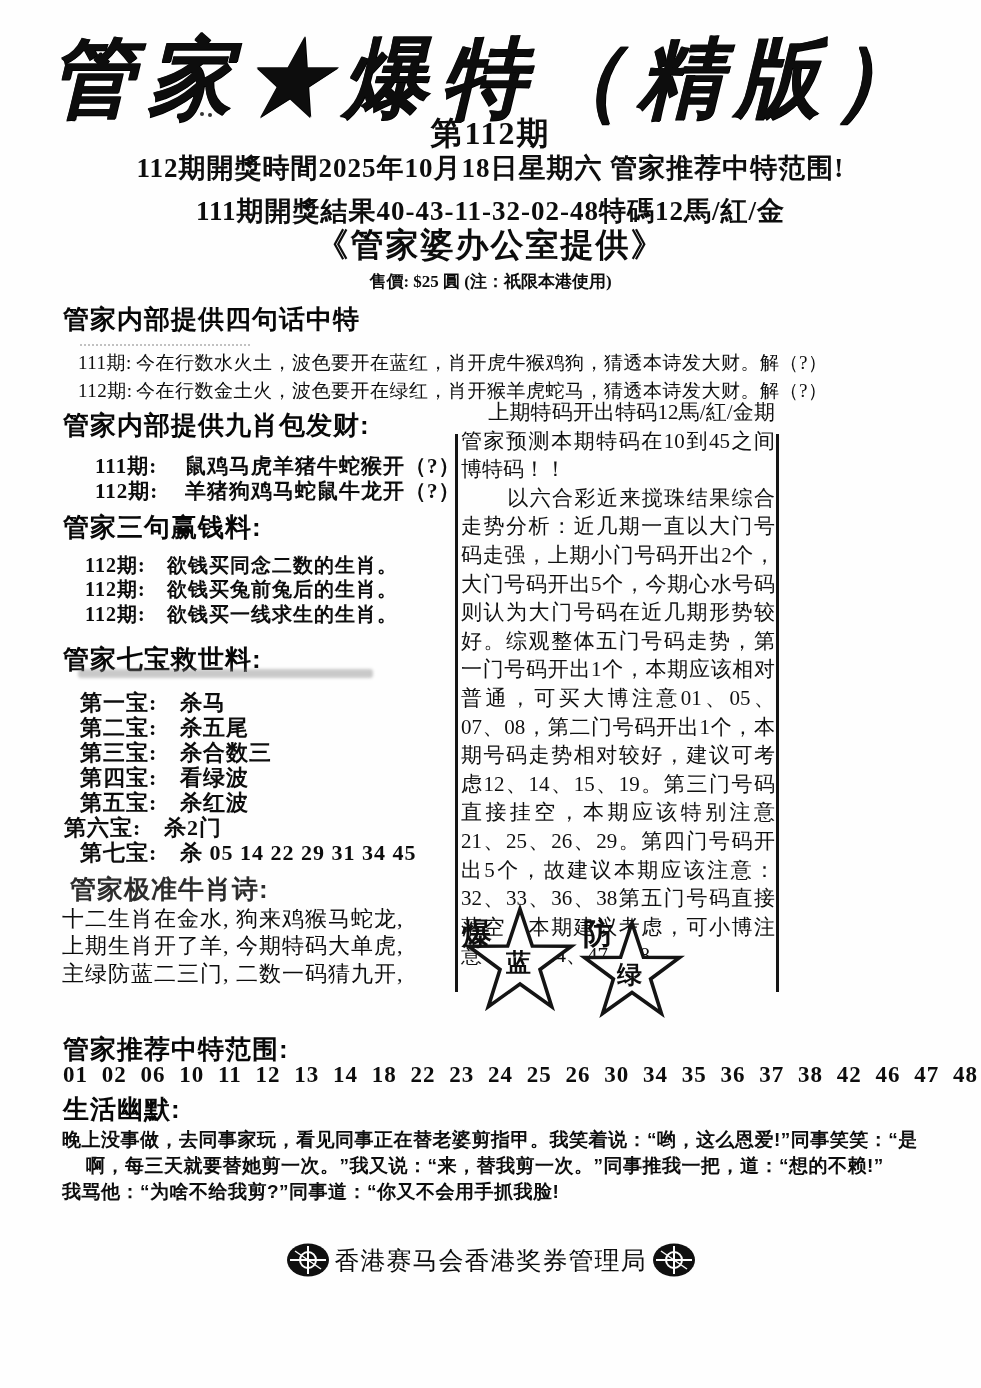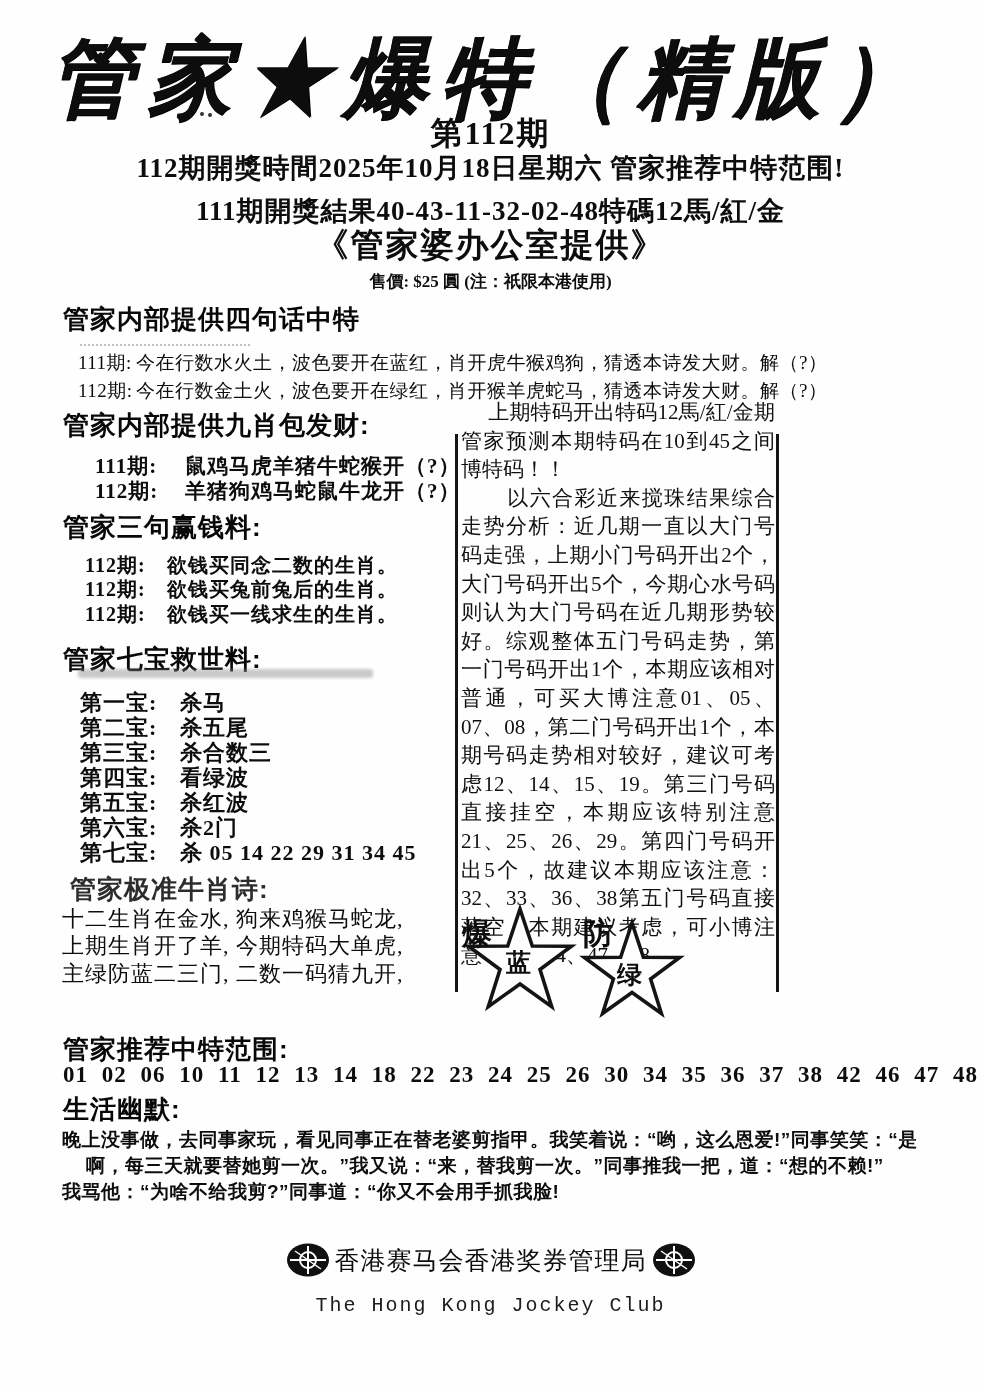--- a/index.html
+++ b/index.html
@@ -166,21 +166,21 @@
     <span>杀合数三</span>
   </div>
   <div class="abs row tre-row" style="left:80px;top:763px;">
     <span class="lbl">第四宝:</span>
     <span>看绿波</span>
   </div>
   <div class="abs row tre-row" style="left:80px;top:788px;">
     <span class="lbl">第五宝:</span>
     <span>杀红波</span>
   </div>
-  <div class="abs row tre-row" style="left:80px;top:813px;">
+  <div class="abs row tre-row" style="left:64px;top:813px;">
     <span class="lbl">第六宝:</span>
     <span>杀2门</span>
   </div>
   <div class="abs row tre-row" style="left:80px;top:838px;">
     <span class="lbl">第七宝:</span>
     <span>杀 05 14 22 29 31 34 45</span>
   </div>
 
   <div class="abs sec-h" style="left:70px;top:872px;opacity:.85;">管家极准牛肖诗:</div>
   <div class="abs poem-line" style="left:62px;top:904px;">十二生肖在金水, 狗来鸡猴马蛇龙,</div>
@@ -222,15 +222,14 @@
     </svg>
     <span class="footer-org">香港赛马会香港奖券管理局</span>
     <svg width="44" height="36" viewBox="0 0 44 36">
       <ellipse cx="22" cy="18" rx="21" ry="16.5" fill="#101010"></ellipse>
       <circle cx="22" cy="18" r="8" fill="none" stroke="#fefefe" stroke-width="2"></circle>
       <line x1="22" y1="4" x2="22" y2="32" stroke="#fefefe" stroke-width="2"></line>
       <line x1="4" y1="18" x2="40" y2="18" stroke="#fefefe" stroke-width="2"></line>
       <line x1="9" y1="9" x2="35" y2="27" stroke="#fefefe" stroke-width="1.5"></line>
     </svg>
   </div>
-  <div class="abs ctr club-line">The Hong Kong Jockey Club</div>
 
 </div>
 
 </body></html>

